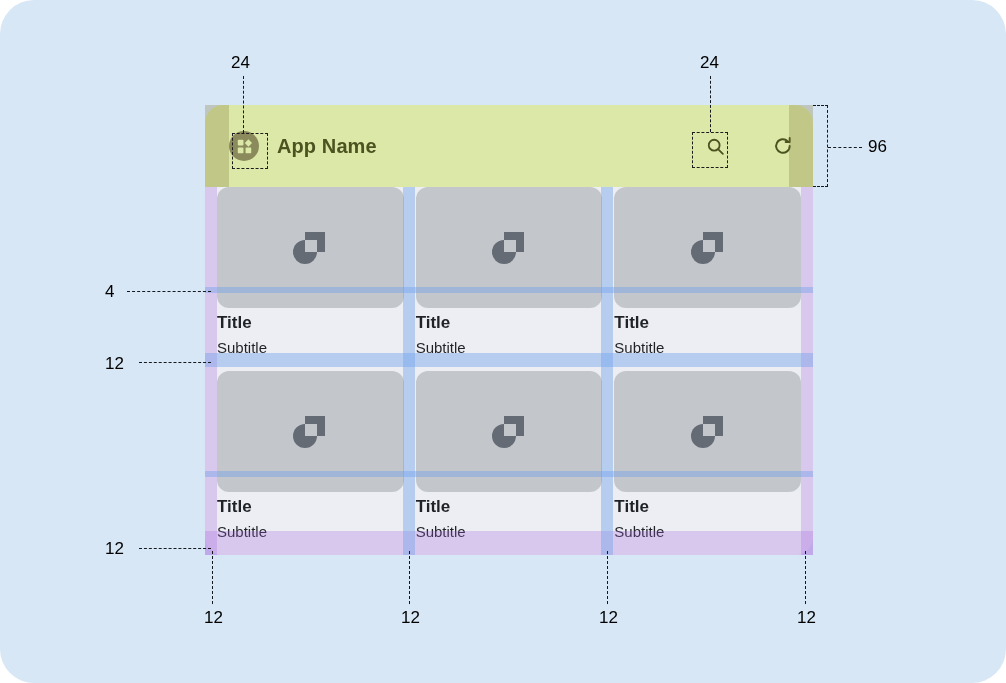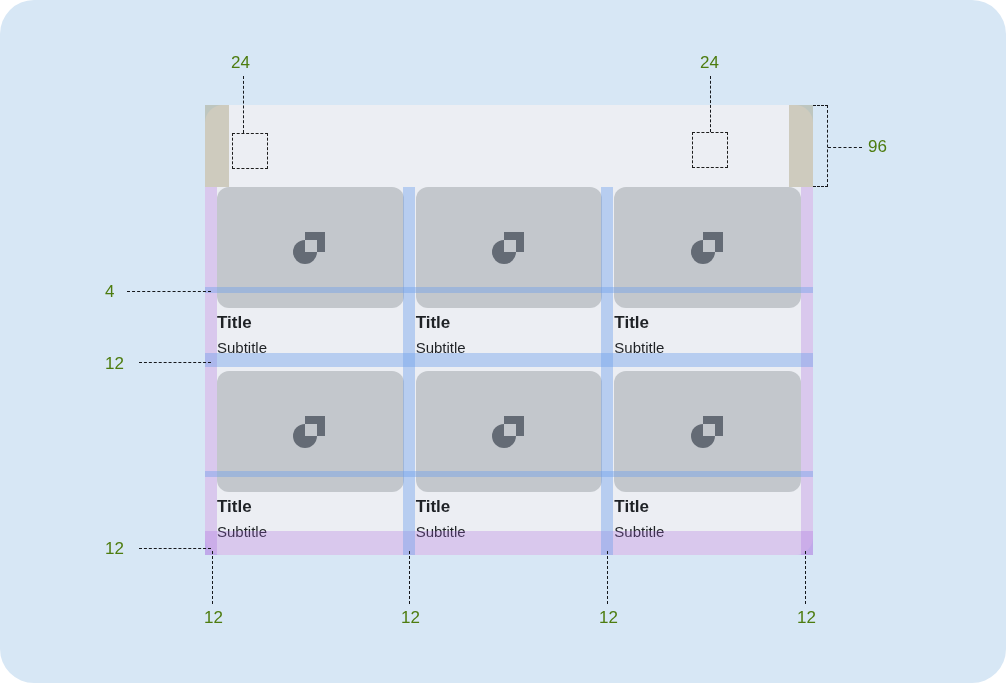--- a/index.html
+++ b/index.html
@@ -166,21 +166,21 @@
     background: rgba(120,105,40,.26);
     top: 105px;
     height: 82px;
     width: 24px;
   }
 
   
   .ann-label {
     position: absolute;
     font-size: 17px;
-    color: #4d7c0f;
+    color: #000000;
     white-space: nowrap;
   }
   .dash-v {
     position: absolute;
     width: 0;
     border-left: 1.6px dashed #15181c;
   }
   .dash-h {
     position: absolute;
     height: 0;
@@ -193,20 +193,49 @@
     box-sizing: border-box;
   }
 </style>
 </head>
 <body>
 
 <div id="canvas">
 
   <div id="device">
 
+    <div id="appbar">
+
+      <div class="leading-badge">
+        <svg width="17" height="17" viewBox="0 0 24 24" aria-hidden="true">
+          <rect x="2.5" y="2.5" width="8" height="8" rx="1.2" fill="#dbe8a8"></rect>
+          <rect x="2.5" y="13.5" width="8" height="8" rx="1.2" fill="#dbe8a8"></rect>
+          <rect x="13.5" y="13.5" width="8" height="8" rx="1.2" fill="#dbe8a8"></rect>
+          <path d="M17.5 1.8 L22.6 7.0 L17.5 12.2 L12.4 7.0 Z" fill="#dbe8a8"></path>
+        </svg>
+      </div>
+
+      <div id="appbar-title">App Name</div>
+
+      <div class="appbar-spacer"></div>
+
+      <div id="search-btn" class="appbar-icon-btn">
+        <svg width="21" height="21" viewBox="0 0 24 24" fill="none" stroke="currentColor" stroke-width="2.1" stroke-linecap="round" stroke-linejoin="round" aria-hidden="true">
+          <circle cx="10.5" cy="10.5" r="6.2"></circle>
+          <line x1="15.2" y1="15.2" x2="20.4" y2="20.4"></line>
+        </svg>
+      </div>
+
+      <div id="refresh-btn" class="appbar-icon-btn">
+        <svg width="22" height="22" viewBox="0 0 24 24" fill="none" stroke="currentColor" stroke-width="2.1" stroke-linecap="round" stroke-linejoin="round" aria-hidden="true">
+          <path d="M19.3 12a7.4 7.4 0 1 1-2.2-5.25"></path>
+          <polyline points="19.3,3.2 19.3,7.6 14.9,7.6"></polyline>
+        </svg>
+      </div>
+    </div>
 
     <div id="grid">
 
       <div class="card">
         <div class="card-media">
           <svg width="48" height="44" viewBox="0 0 48 44" aria-hidden="true">
             <circle cx="19" cy="26" r="12" fill="#646b75"></circle>
             <rect x="19" y="6" width="20" height="20" fill="#646b75"></rect>
             <path d="M19 26 L19 14 L31 14 L31 26 Z" fill="#c3c7cc"></path>
           </svg>

